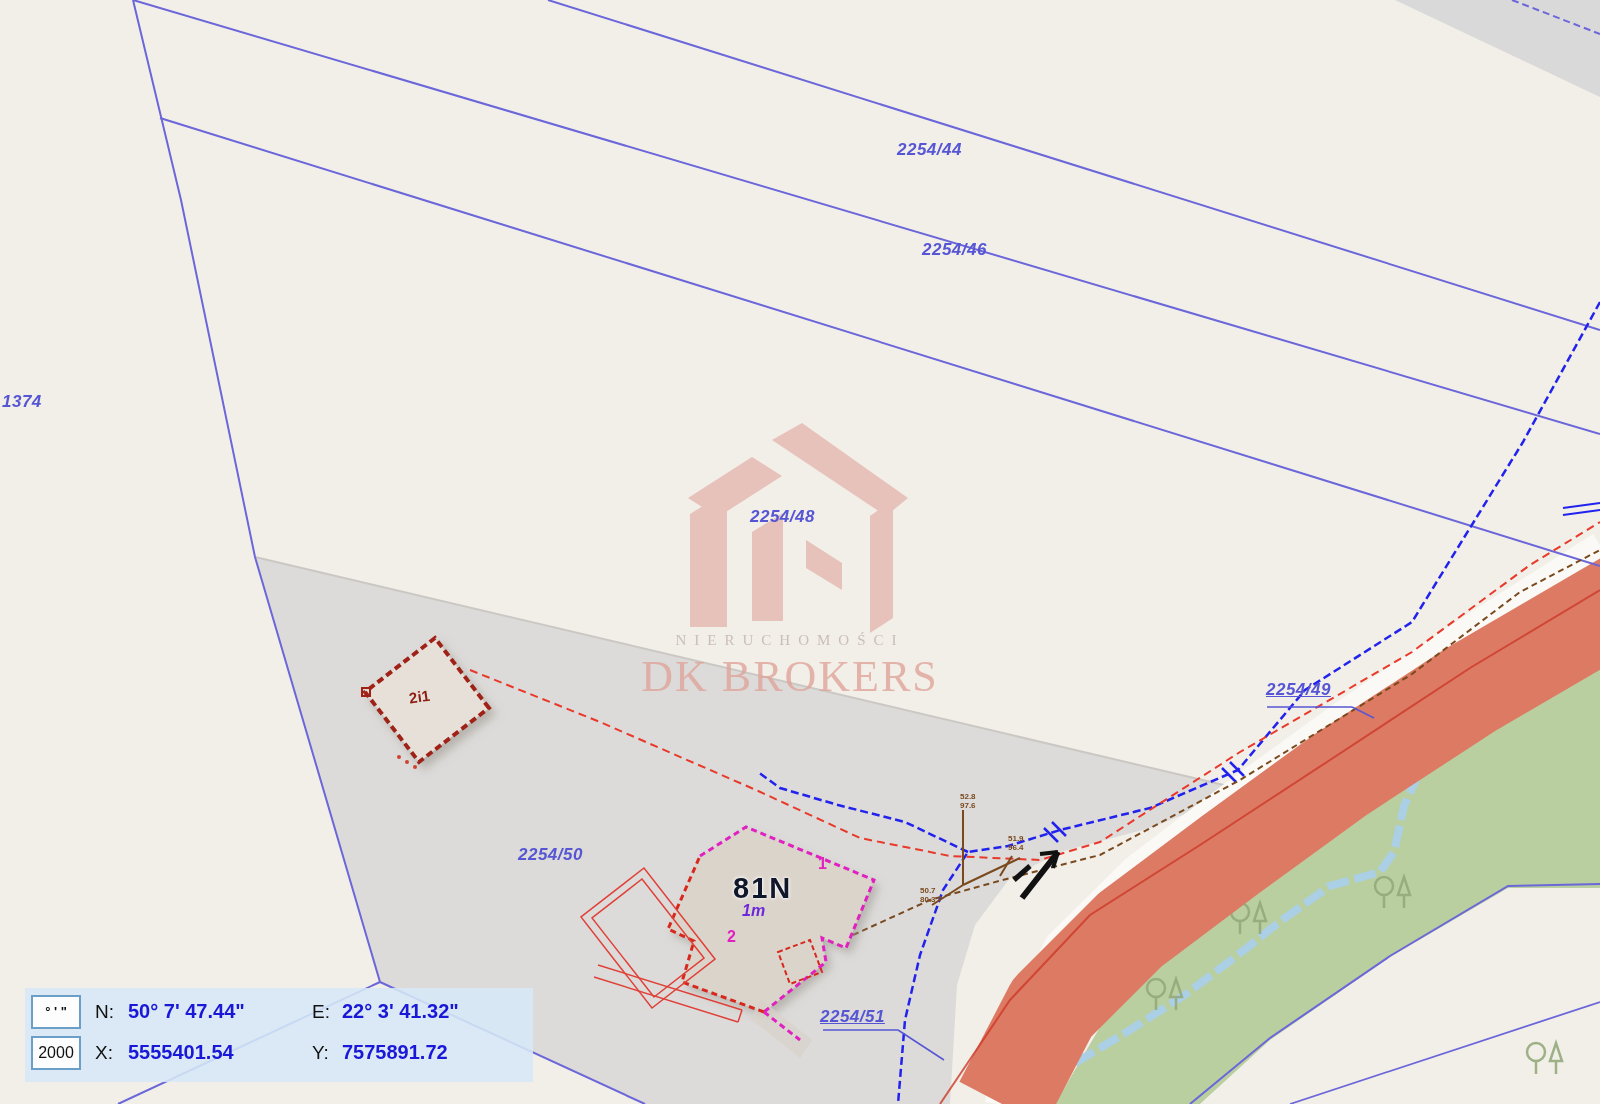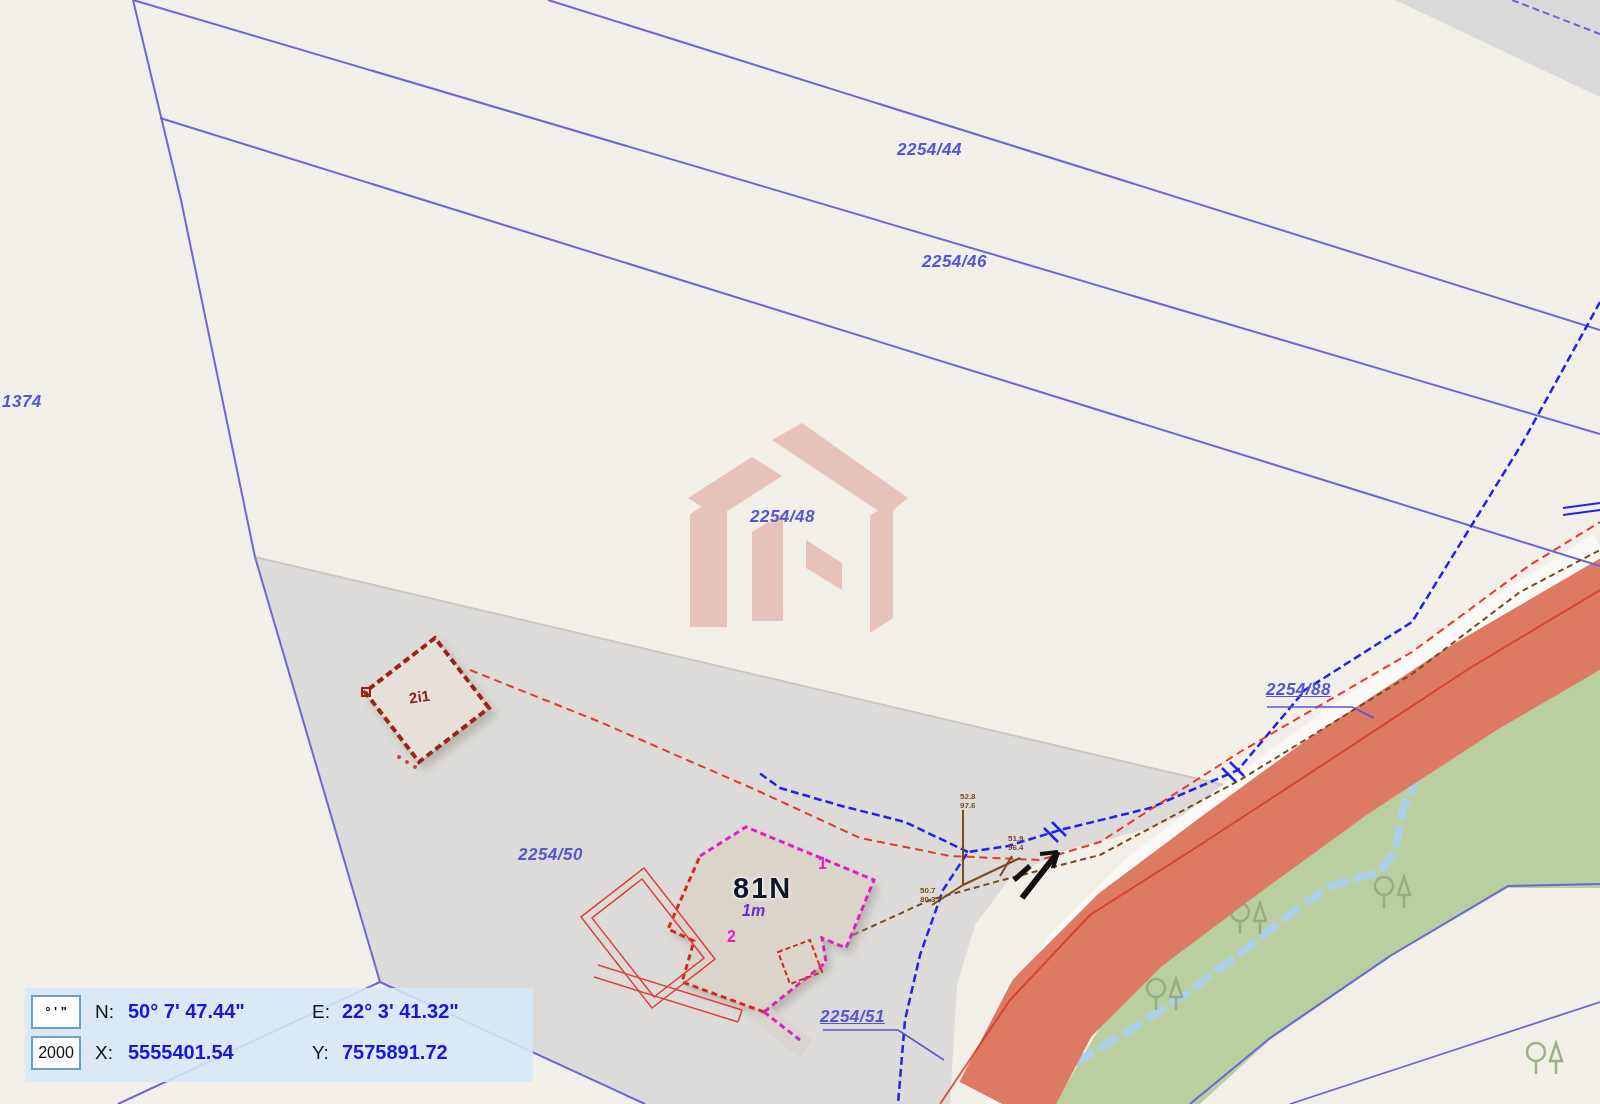--- a/index.html
+++ b/index.html
@@ -152,28 +152,33 @@
   </g>
 
   <g stroke="#5656d4" stroke-width="1.5">
     <line x1="1267" y1="707" x2="1352" y2="707"></line>
     <line x1="1352" y1="707" x2="1374" y2="718"></line>
     <line x1="823" y1="1030" x2="898" y2="1030"></line>
     <line x1="898" y1="1030" x2="944" y2="1060"></line>
   </g>
 </svg>
 
+<div class="wmark">
+  <div style="height:232px"></div>
+  <div class="wm1">NIERUCHOMOŚCI</div>
+  <div class="wm2">DK BROKERS</div>
+</div>
 
 <div id="labels-layer">
       <div class="plabel" style="left: 897px; top: 133px; margin-top: 7px;">2254/44</div>
-      <div class="plabel" style="left: 922px; top: 252px;">2254/46</div>
+      <div class="plabel" style="left: 922px; top: 240px;">2254/46</div>
       <div class="plabel" style="left: 750px; top: 487px; margin-top: 20px;">2254/48</div>
       <div class="plabel" style="left: 518px; top: 845px;">2254/50</div>
       <div class="plabel" style="left: 2px; top: 392px; text-align: right;">1374</div>
-      <div class="plabel ul" style="left: 1266px; top: 680px;">2254/88</div>
+      <div class="plabel ul" style="left: 1266px; top: 680px;">2254/49</div>
       <div class="plabel ul" style="left: 820px; top: 1007px;">2254/51</div>
       <div class="blabel b81" style="left: 733px; top: 872px;">81N</div>
       <div class="blabel b2i1" style="left: 409px; top: 688px;">2i1</div>
       <div class="blabel bmag" style="left: 818px; top: 855px;">1</div>
       <div class="blabel bmag" style="left: 727px; top: 928px;">2</div>
       <div class="blabel b1m" style="left: 742px; top: 902px;">1m</div>
       <div class="uann" style="left: 960px; top: 792px;">52.8
 97.6</div>
       <div class="uann" style="left: 1008px; top: 834px;">51.9
 96.4</div>

